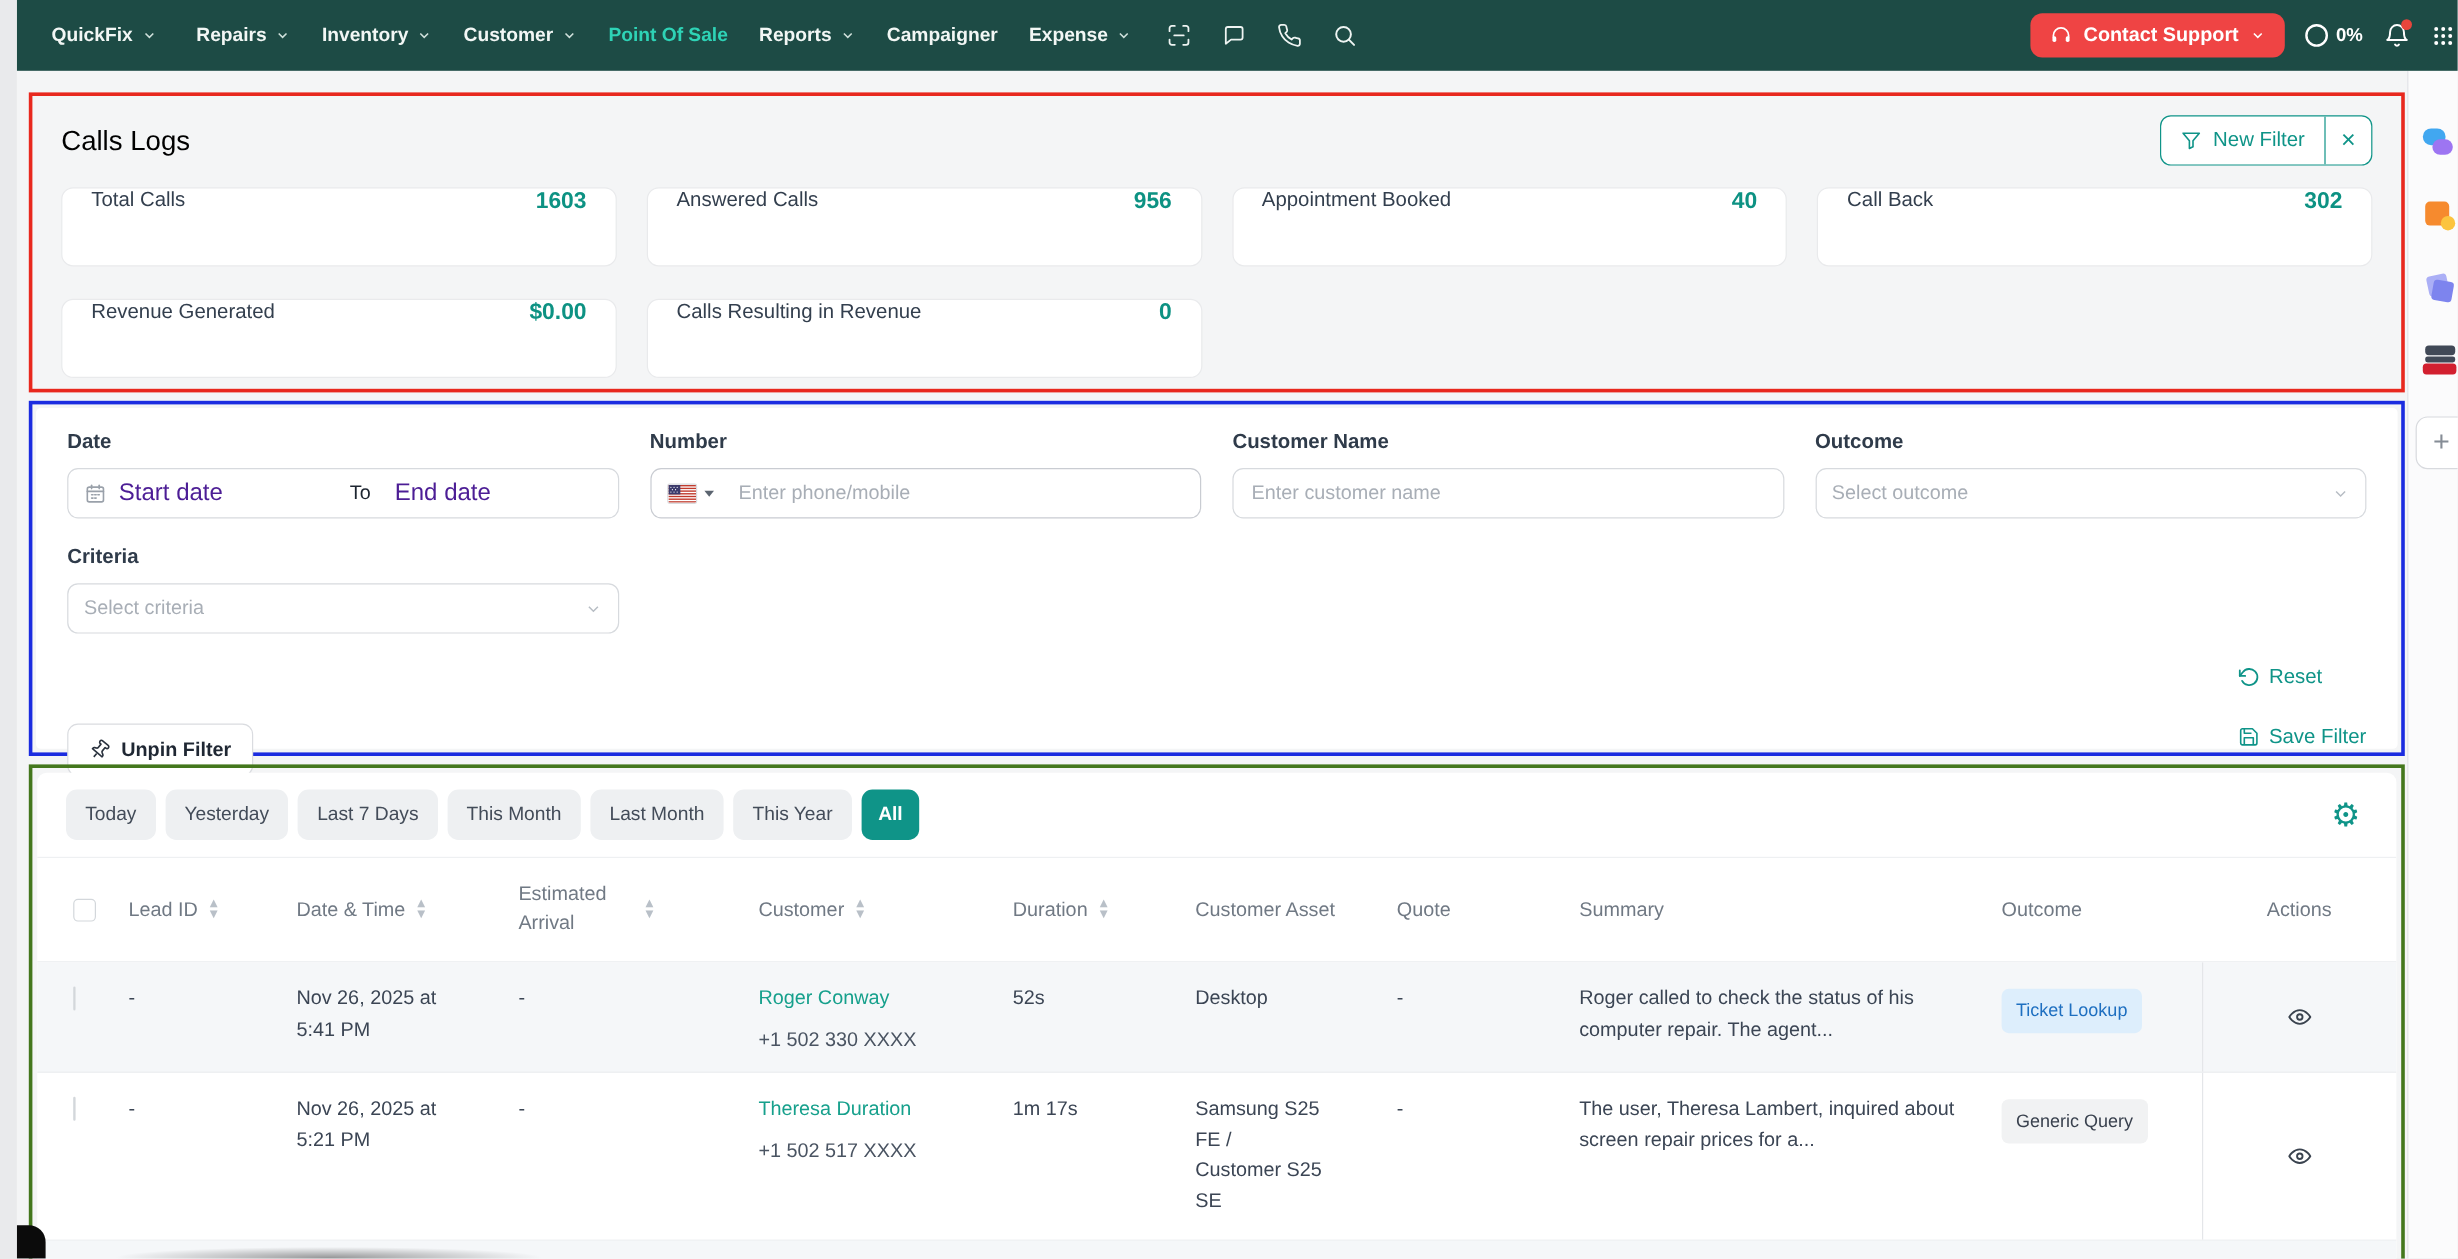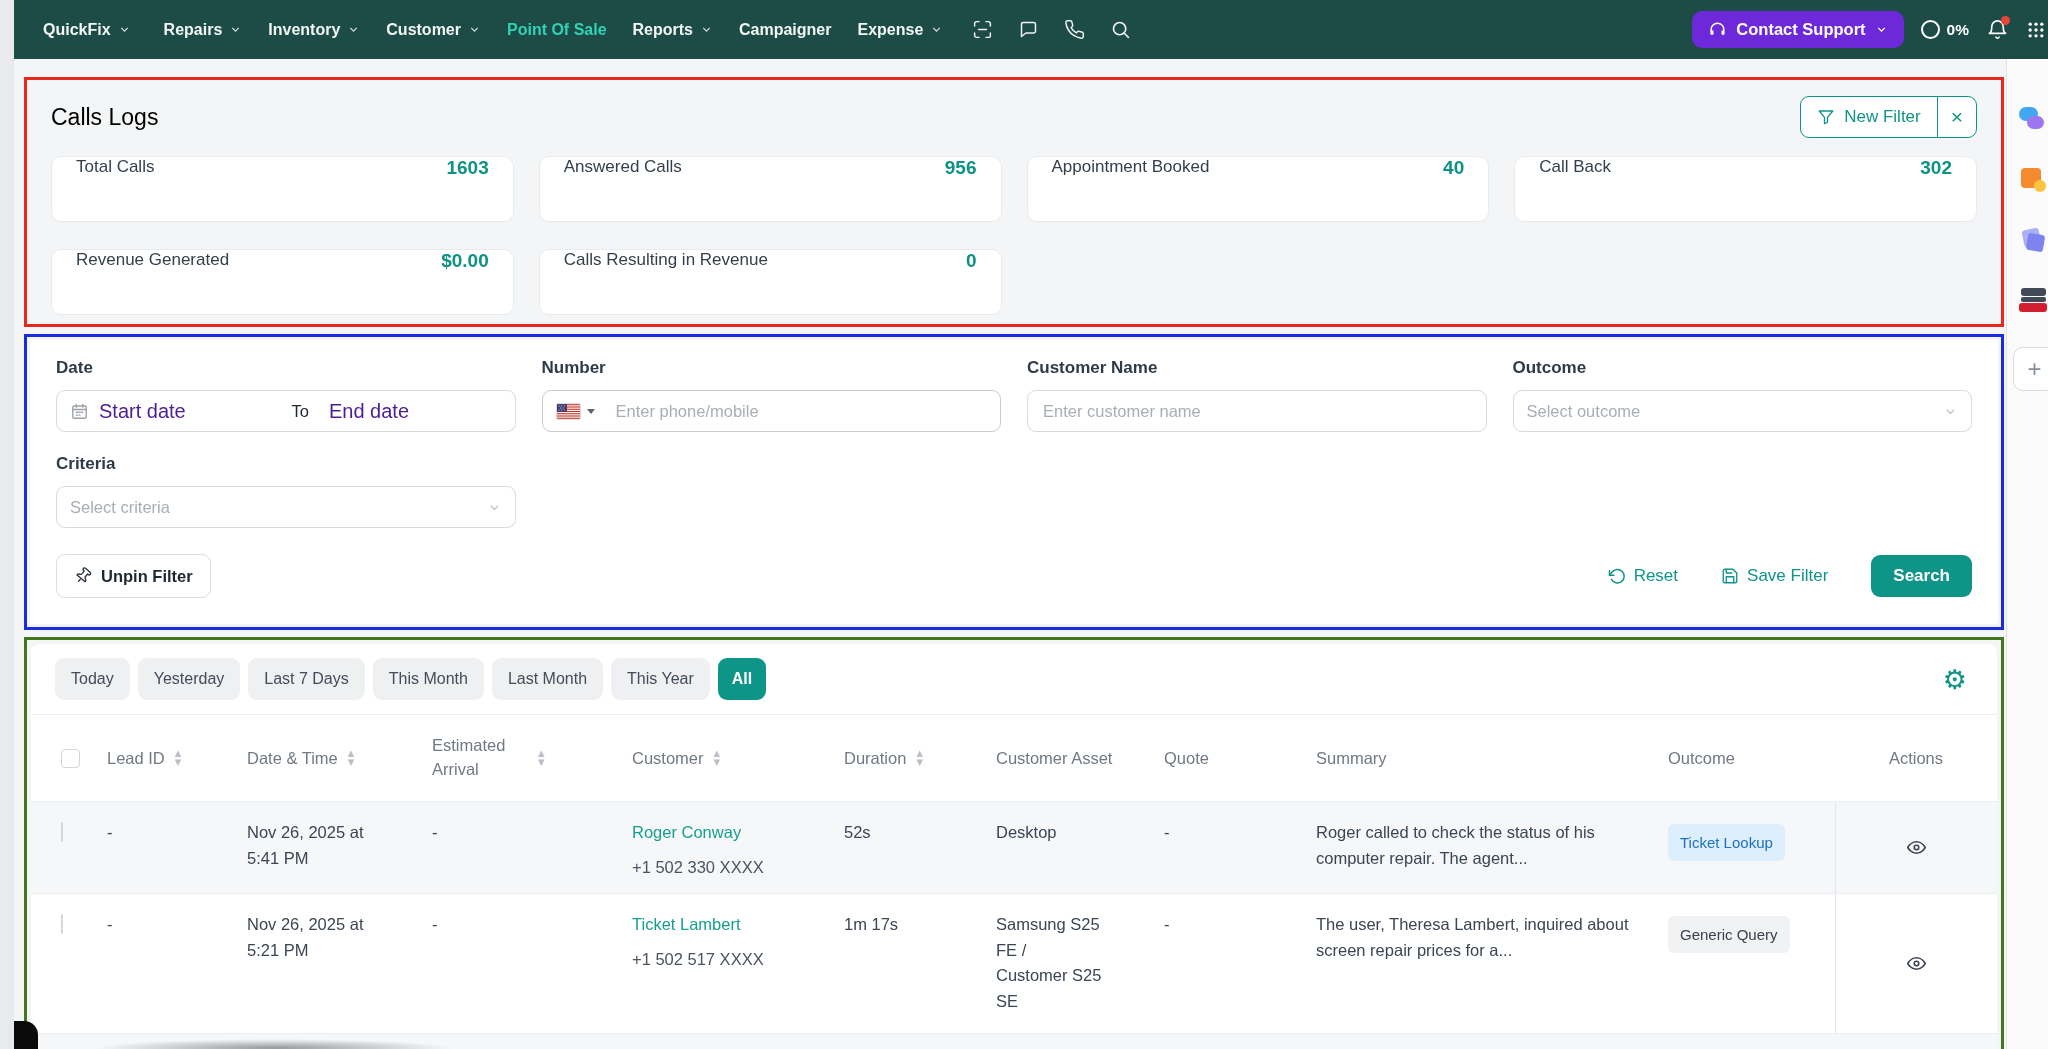--- a/index.html
+++ b/index.html
@@ -12,21 +12,21 @@
           display:flex;align-items:center;padding:0 16px;box-sizing:border-box;z-index:30;}
   .nav-items{display:flex;align-items:center;}
   .nav-item{display:flex;align-items:center;gap:7px;padding:0 13px;color:#f2f7f5;font-size:16px;
             font-weight:600;cursor:pointer;white-space:nowrap;}
   .nav-item.brand{padding-right:20px;}
   .nav-item.active{color:#2ed3b6;}
   .chev{width:13px;height:13px;stroke:#cfe0db;stroke-width:2.4;fill:none;}
   .nav-icons{display:flex;align-items:center;gap:25px;margin-left:16px;}
   .nav-icon{width:21px;height:21px;color:#eef4f2;cursor:pointer;}
   .nav-right{margin-left:auto;display:flex;align-items:center;gap:17px;}
-  .support-btn{display:flex;align-items:center;gap:9px;background:#6d28d9;color:#fff;
+  .support-btn{display:flex;align-items:center;gap:9px;background:#ef4444;color:#fff;
                border-radius:10px;padding:9px 16px;font-size:16.5px;font-weight:600;cursor:pointer;}
   .usage{display:flex;align-items:center;gap:7px;color:#fff;font-size:15.5px;font-weight:600;}
   .ring{width:19px;height:19px;border:2.5px solid #fff;border-radius:50%;box-sizing:border-box;}
   .bell-wrap{position:relative;cursor:pointer;}
   .bell-dot{position:absolute;top:-2px;right:-1px;width:9px;height:9px;border-radius:50%;background:#e8453c;}
   .apps-icon{cursor:pointer;}
 
   
   .rail{position:absolute;top:59px;right:0;bottom:0;width:56px;background:#fbfbfc;
         border-left:1px solid #e2e3e6;display:flex;flex-direction:column;align-items:center;
@@ -80,21 +80,21 @@
   .date-ph{color:#4c1d95;font-size:20px;flex:1;text-align:left;}
   .cal-icon,.sel-chev{color:#9aa1aa;}
   .phone-control{border-color:#c9ccd2;}
   .flag-wrap{display:flex;align-items:center;gap:6px;padding-right:9px;cursor:pointer;}
   .flag-caret{width:0;height:0;border-left:4.5px solid transparent;border-right:4.5px solid transparent;
               border-top:5.5px solid #5b6470;}
   .criteria-row{margin-top:22px;display:grid;grid-template-columns:repeat(4,1fr);gap:26px;}
   .filter-footer{display:flex;align-items:center;justify-content:space-between;margin-top:26px;}
   .unpin-btn{display:flex;align-items:center;gap:9px;border:1px solid #dadce0;border-radius:9px;
              background:#fff;height:42px;padding:0 17px;font-size:16.5px;font-weight:600;color:#1f2733;cursor:pointer;}
-  .footer-right{display:flex;align-items:center;gap:43px;}
+  .footer-right{display:flex;align-items:flex-start;gap:30px;flex-direction:column;}
   .link-btn{display:flex;align-items:center;gap:8px;color:#0f9488;font-size:17px;font-weight:500;cursor:pointer;}
   .search-btn{background:#0f9488;color:#fff;border-radius:9px;height:42px;padding:0 22px;display:flex;
               align-items:center;font-size:17px;font-weight:600;cursor:pointer;}
 
   
   .table-panel{position:absolute;left:4px;right:4px;top:4px;bottom:-10px;background:#fff;border-radius:8px 8px 0 0;overflow:hidden;}
   .tabs-row{display:flex;align-items:center;gap:8px;padding:14px 24px 0 24px;position:relative;}
   .tab{background:#eef0f2;border-radius:9px;padding:12px 16px;font-size:16px;color:#434c59;cursor:pointer;white-space:nowrap;}
   .tab.active{background:#0f9488;color:#fff;font-weight:600;padding:12px 14px;}
   .gear-btn{position:absolute;right:30px;top:22px;font-size:27px;color:#0f9488;cursor:pointer;line-height:1;
@@ -529,21 +529,21 @@
       </div>
 
       <div class="tgrid trow row2">
         <div class="td"><span class="checkbox"></span></div>
         <div class="td">-</div>
         <div class="td">
             <div class="date-text">Nov 26, 2025 at 5:21 PM</div>
           </div>
         <div class="td">-</div>
         <div class="td">
-          <div class="cust-name">Ticket Lambert</div>
+          <div class="cust-name">Theresa Duration</div>
           <div class="cust-phone">+1 502 517 XXXX</div>
         </div>
         <div class="td">1m 17s</div>
         <div class="td">
             <div class="asset-text">Samsung S25 FE / Customer S25 SE</div>
           </div>
         <div class="td">-</div>
         <div class="td">
             <div class="summary-text">The user, Theresa Lambert, inquired about screen repair prices for a...</div>
           </div>

